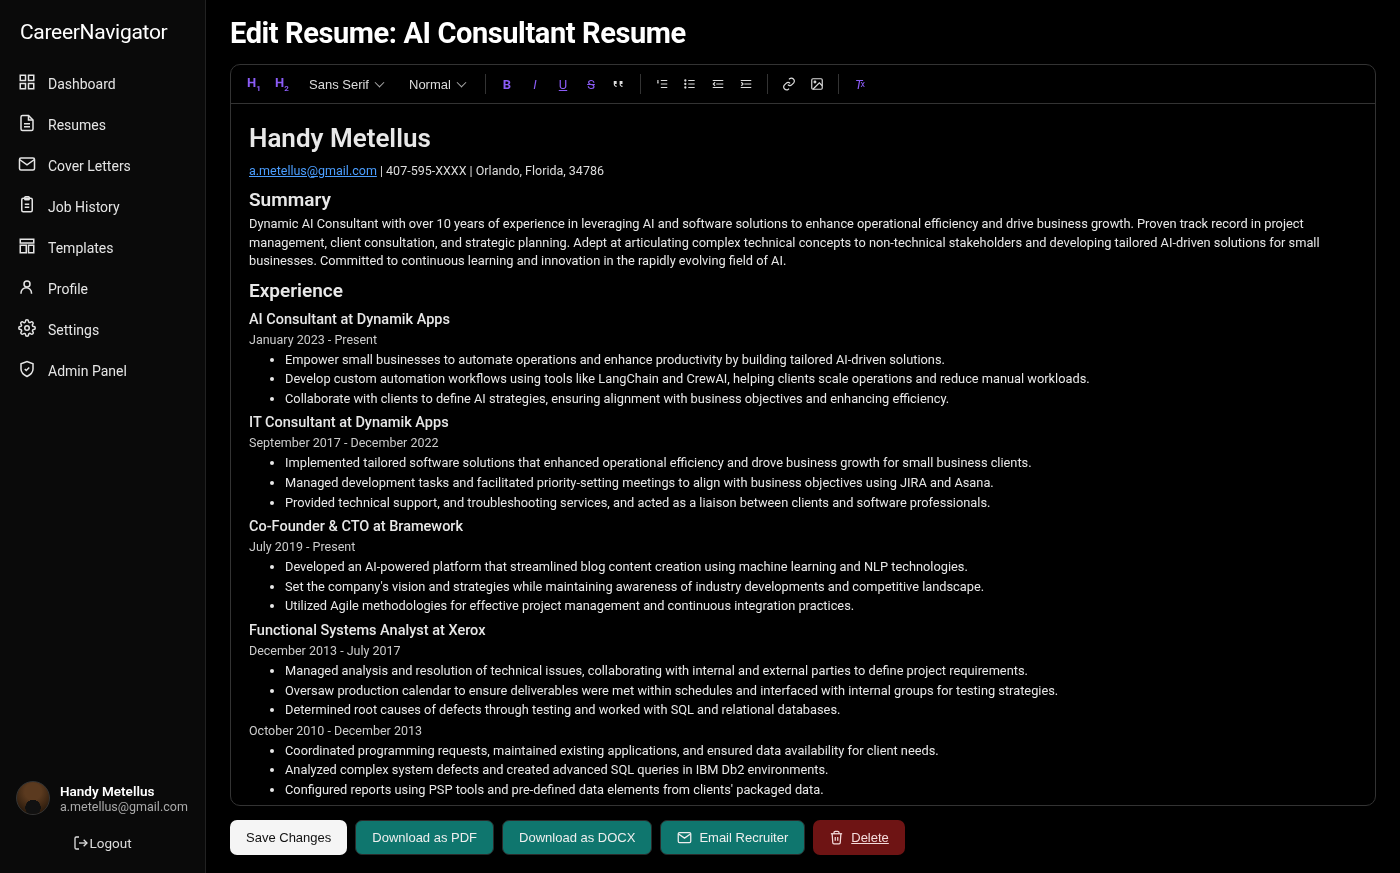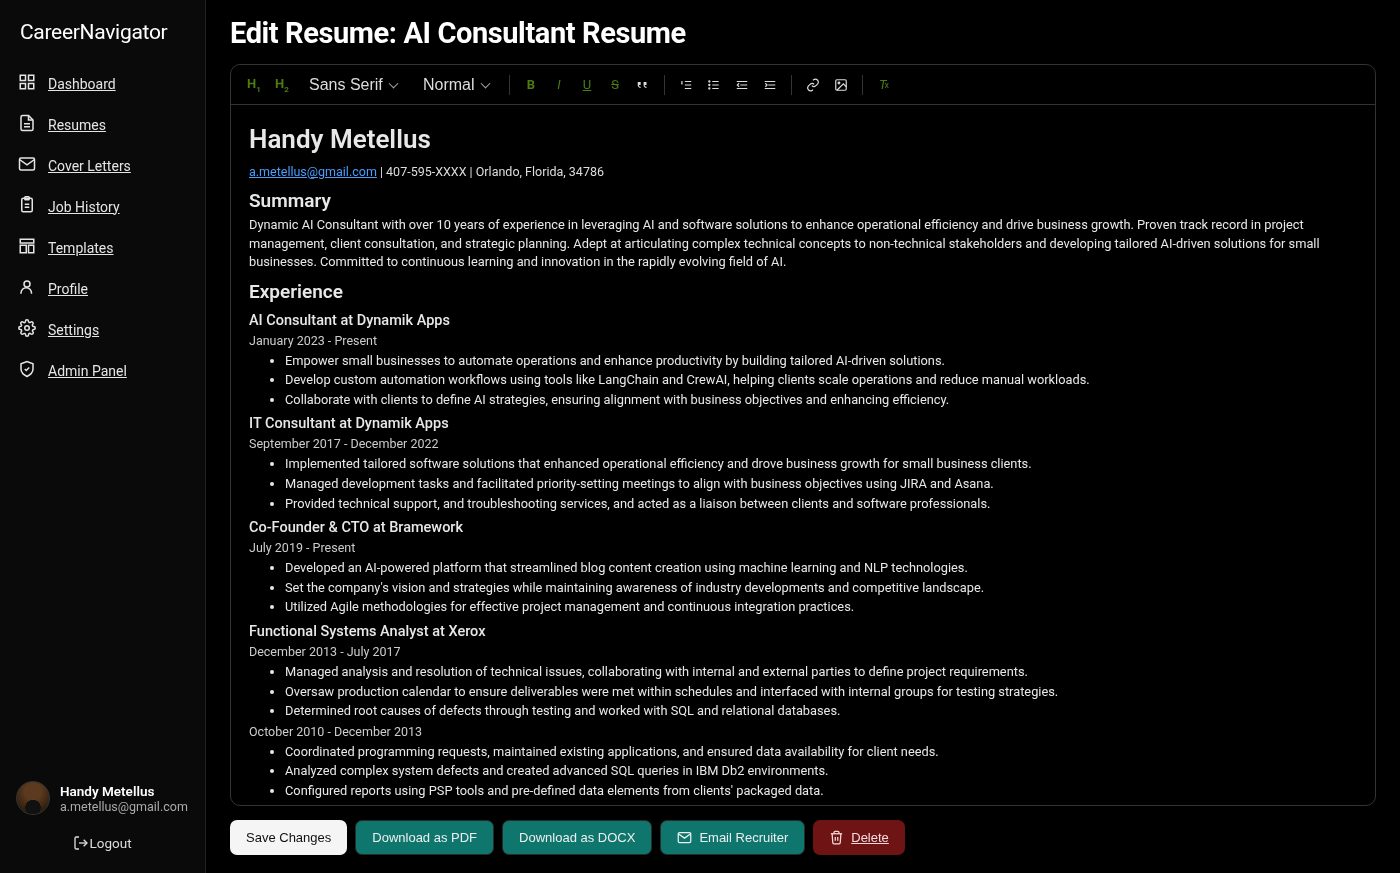--- a/index.html
+++ b/index.html
@@ -35,21 +35,20 @@
 }
 .nav-item {
   display: flex;
   align-items: center;
   gap: 12px;
   padding: 9px 10px;
   border-radius: 6px;
   color: #e5e5e5;
   font-size: 14px;
   cursor: pointer;
-  text-decoration: underline;
 }
 .nav-item svg { width: 18px; height: 18px; stroke: #e5e5e5; fill: none; stroke-width: 2; }
 .sidebar-footer {
   padding: 10px 16px 0 16px;
 }
 .user-block {
   display: flex;
   align-items: center;
   gap: 10px;
   margin-bottom: 14px;
@@ -99,28 +98,28 @@
 .toolbar {
   display: flex;
   align-items: center;
   gap: 6px;
   padding: 8px 12px;
   border-bottom: 1px solid #333;
 }
 .tb-btn {
   width: 22px; height: 22px;
   display: flex; align-items: center; justify-content: center;
-  font-size: 13px; color: #4d7c0f; cursor: pointer;
+  font-size: 13px; color: #8b5cf6; cursor: pointer;
   border-radius: 3px;
 }
 .tb-btn svg { width: 14px; height: 14px; stroke: #ddd; fill: none; stroke-width: 2; }
 .tb-btn.fill svg { fill: #ddd; stroke: none; }
 .tb-select {
   background: transparent; color: #ddd; border: none;
-  font-size: 16px; padding: 3px 18px 3px 4px; cursor: pointer;
+  font-size: 13px; padding: 3px 18px 3px 4px; cursor: pointer;
   appearance: none; position: relative;
 }
 .tb-select-wrap { position: relative; margin: 0 6px; }
 .tb-select-wrap::after {
   content: ""; position: absolute; right: 4px; top: 50%;
   width: 6px; height: 6px; border-right: 1.5px solid #aaa; border-bottom: 1.5px solid #aaa;
   transform: translateY(-70%) rotate(45deg); pointer-events: none;
 }
 .tb-sep { width: 1px; height: 20px; background: #333; margin: 0 4px; }
 .sub { font-size: 8px; vertical-align: sub; }

